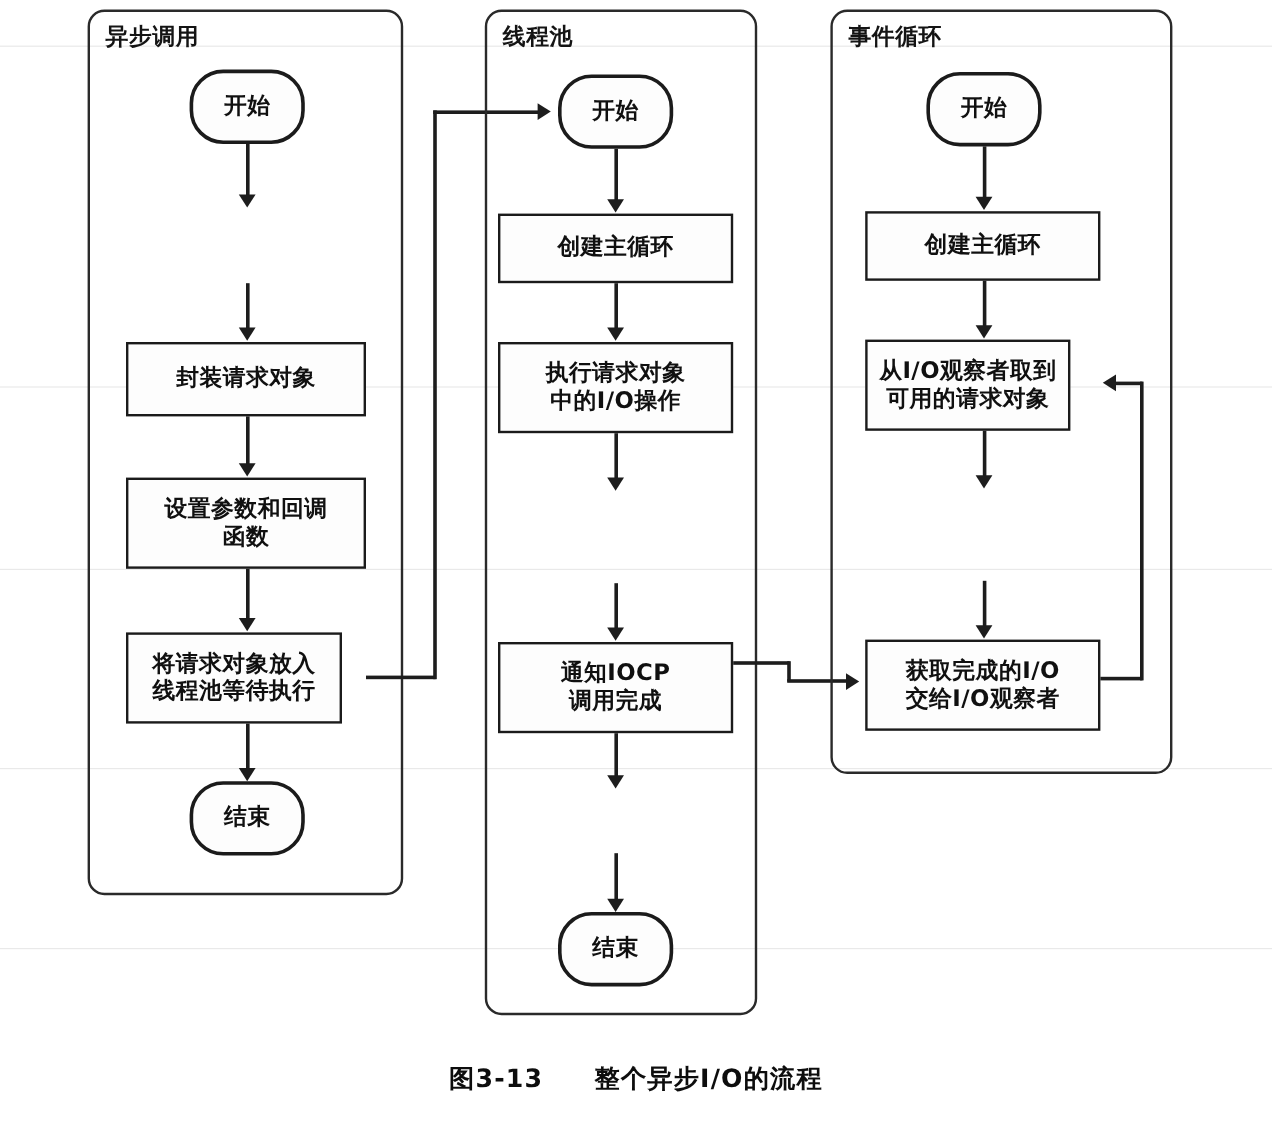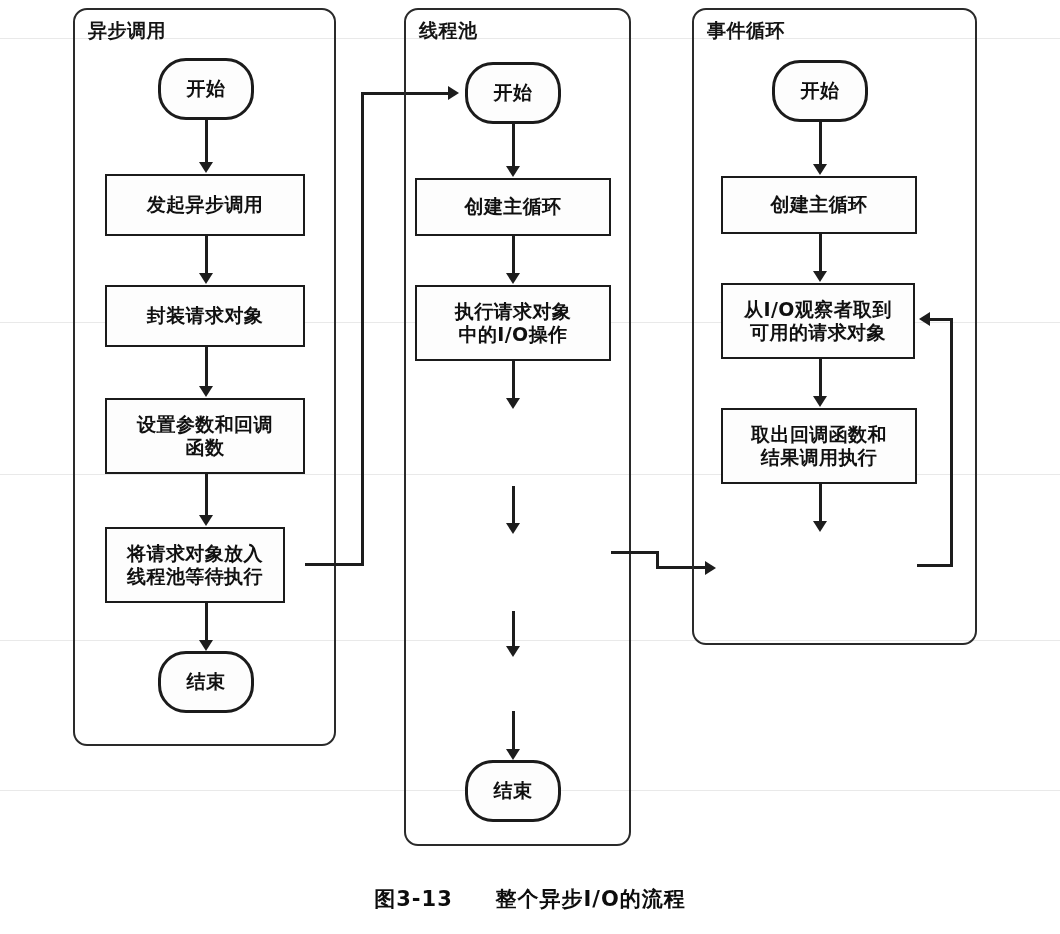--- a/index.html
+++ b/index.html
@@ -98,23 +98,20 @@
 
   <div class="lane" style="left:73px;top:8px;width:263px;height:738px;"></div>
   <div class="lane-title" style="left:88px;top:18px;">异步调用</div>
 
   <div class="node term" style="left:158px;top:58px;width:96px;height:62px;">
     <span class="lbl">开始</span>
   </div>
   <div class="ln v" style="left:205px;top:120px;height:47px;"></div>
   <div class="arrow down" style="left:199px;top:162px;"></div>
 
-  <div class="node" style="left:105px;top:174px;width:200px;height:62px;">
-    <span class="lbl">发起异步调用</span>
-  </div>
   <div class="ln v" style="left:205px;top:236px;height:44px;"></div>
   <div class="arrow down" style="left:199px;top:273px;"></div>
 
   <div class="node" style="left:105px;top:285px;width:200px;height:62px;">
     <span class="lbl">封装请求对象</span>
   </div>
   <div class="ln v" style="left:205px;top:347px;height:46px;"></div>
   <div class="arrow down" style="left:199px;top:386px;"></div>
 
   <div class="node" style="left:105px;top:398px;width:200px;height:76px;">
@@ -155,20 +152,23 @@
 
   <div class="node" style="left:415px;top:285px;width:196px;height:76px;">
     <span class="lbl ml">执行请求对象<br>中的I/O操作</span>
   </div>
   <div class="ln v" style="left:512px;top:361px;height:44px;"></div>
   <div class="arrow down" style="left:506px;top:398px;"></div>
 
   <div class="ln v" style="left:512px;top:486px;height:44px;"></div>
   <div class="arrow down" style="left:506px;top:523px;"></div>
 
+  <div class="node" style="left:415px;top:535px;width:196px;height:76px;">
+    <span class="lbl ml">通知IOCP<br>调用完成</span>
+  </div>
   <div class="ln v" style="left:512px;top:611px;height:42px;"></div>
   <div class="arrow down" style="left:506px;top:646px;"></div>
 
   <div class="ln v" style="left:512px;top:711px;height:45px;"></div>
   <div class="arrow down" style="left:506px;top:749px;"></div>
 
   <div class="node term" style="left:465px;top:760px;width:96px;height:62px;">
     <span class="lbl">结束</span>
   </div>
 
@@ -185,32 +185,32 @@
   </div>
   <div class="ln v" style="left:819px;top:122px;height:47px;"></div>
   <div class="arrow down" style="left:813px;top:164px;"></div>
 
   <div class="node" style="left:721px;top:176px;width:196px;height:58px;">
     <span class="lbl">创建主循环</span>
   </div>
   <div class="ln v" style="left:819px;top:234px;height:44px;"></div>
   <div class="arrow down" style="left:813px;top:271px;"></div>
 
-  <div class="node" style="left:721px;top:283px;width:194px;height:76px;">
+  <div class="node" style="left:721px;top:283px;width:171px;height:76px;">
     <span class="lbl ml">从I/O观察者取到<br>可用的请求对象</span>
   </div>
   <div class="ln v" style="left:819px;top:359px;height:44px;"></div>
   <div class="arrow down" style="left:813px;top:396px;"></div>
 
-  <div class="node" style="left:721px;top:408px;width:196px;height:76px;">
-    <span class="lbl ml">取出回调函数和<br>结果调用执行</span>
-  </div>
   <div class="ln v" style="left:819px;top:484px;height:44px;"></div>
   <div class="arrow down" style="left:813px;top:521px;"></div>
 
+  <div class="node" style="left:721px;top:533px;width:196px;height:76px;">
+    <span class="lbl ml">获取完成的I/O<br>交给I/O观察者</span>
+  </div>
 
   <div class="ln h" style="left:917px;top:564px;width:35px;"></div>
   <div class="ln v" style="left:950px;top:318px;height:249px;"></div>
   <div class="ln h" style="left:930px;top:318px;width:22px;"></div>
   <div class="arrow left" style="left:919px;top:312px;"></div>
 
   <div class="caption" style="top:885px;">
     <span>图3-13</span>
     <span style="display:inline-block;width:26px;"></span>
     <span>整个异步I/O的流程</span>

